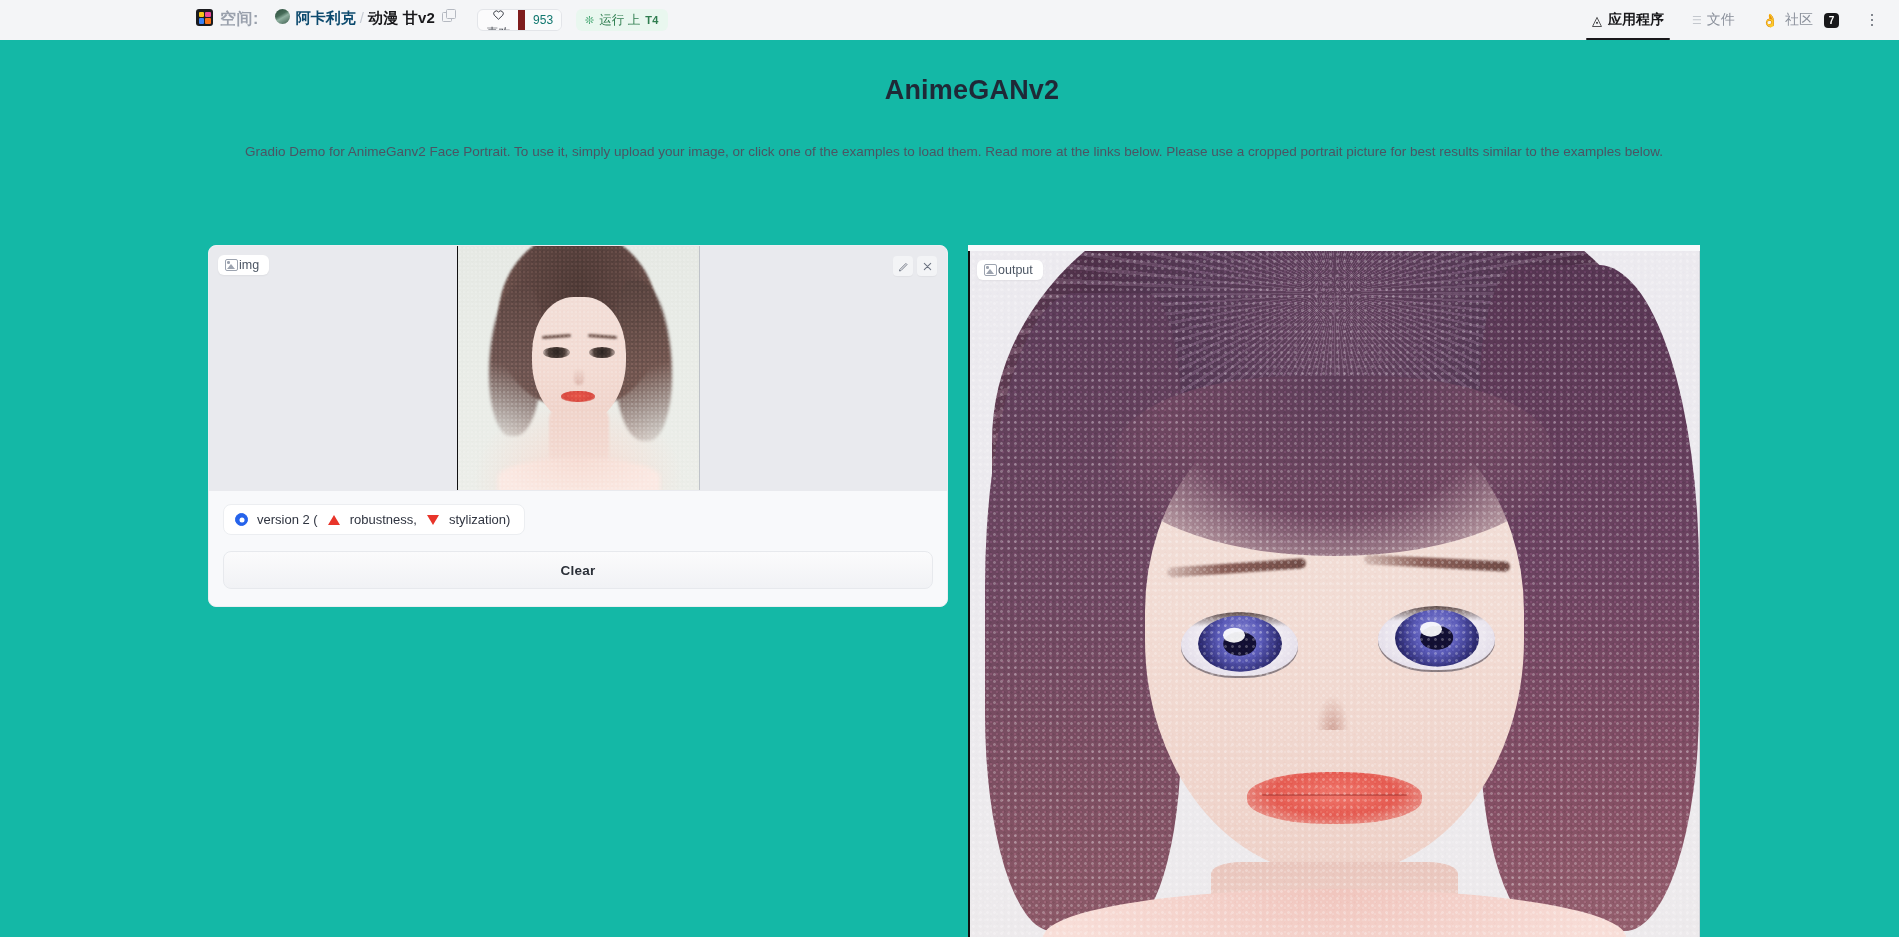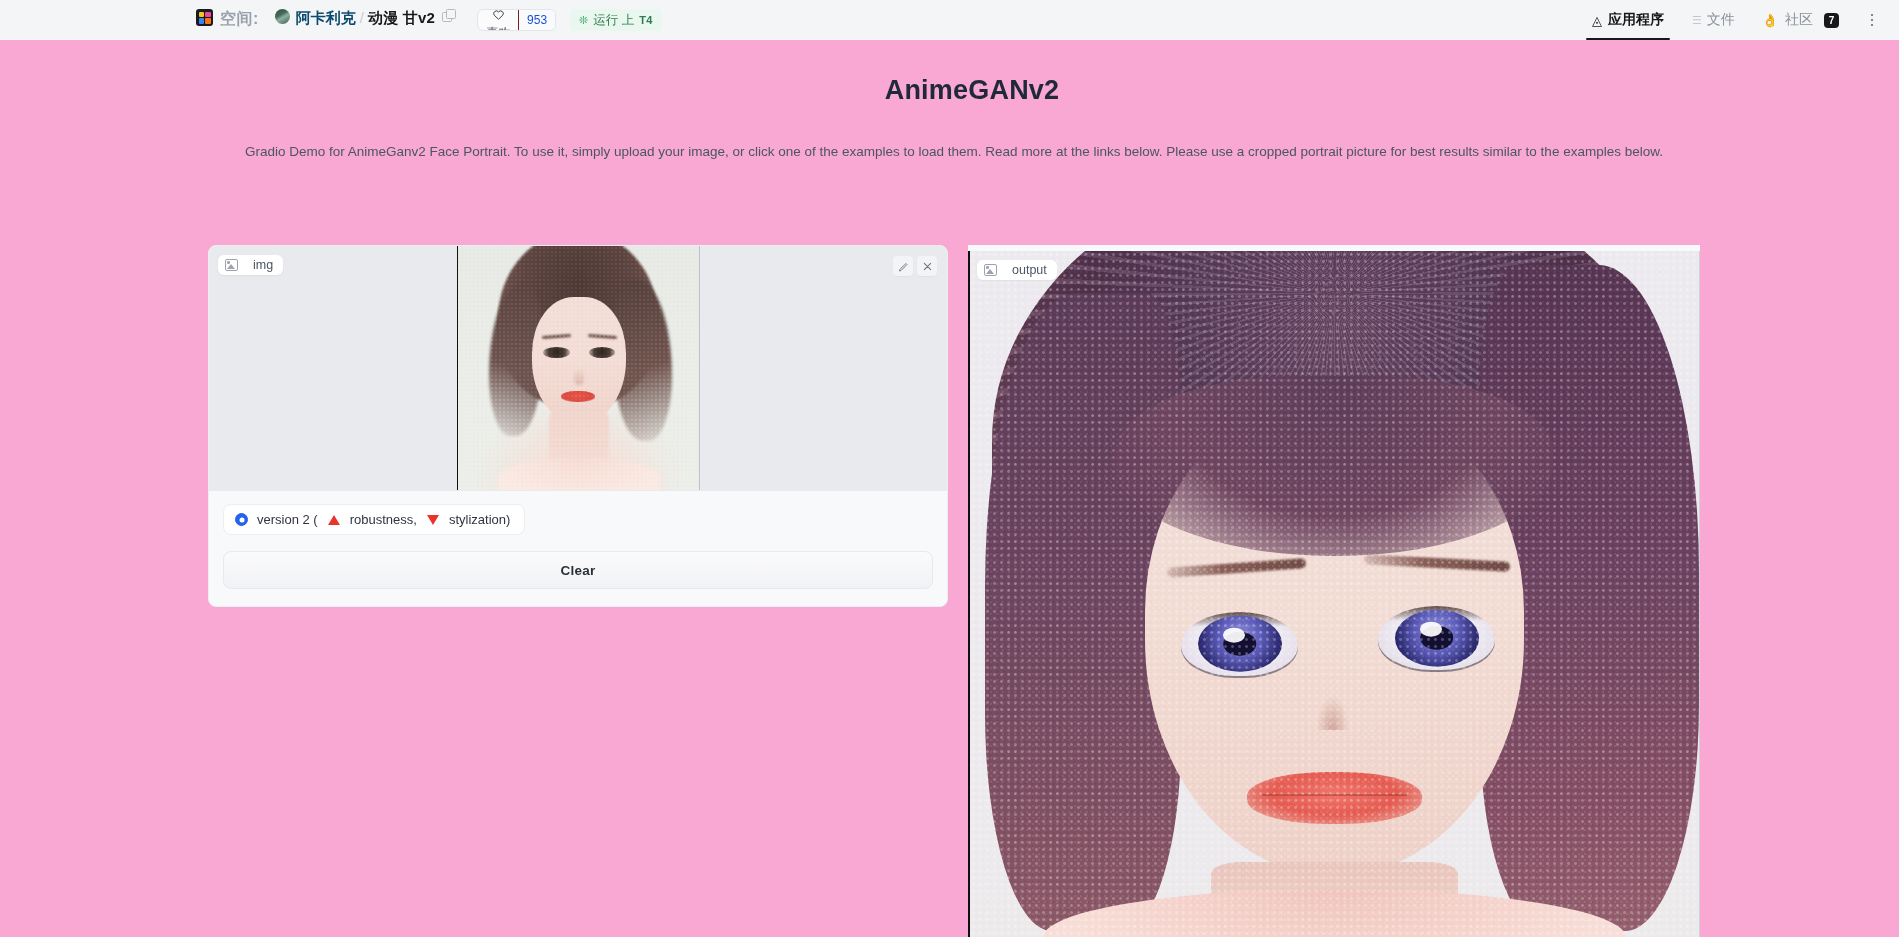--- a/index.html
+++ b/index.html
@@ -65,22 +65,22 @@
     background:#fbfbfc; border:1px solid #e3e5e9; border-radius:6px;
     height:22px; overflow:hidden;
   }
   .like-pill .lk-btn {
     display:flex; align-items:center; gap:5px; padding: 0 7px 0 8px;
     font-size:12.5px; color:#3f434b; height:100%;flex-direction:column;
   }
   .heart-icon { width:11px; height:10px; position:relative; display:inline-block; }
   .heart-icon svg { display:block; }
   .like-count {
-    padding:0 8px; font-size:12px; color:#1d4ed8; height:100%;
-    display:flex; align-items:center; border-left:1px solid #7f1d1d; background:#f9fafb;
+    padding:0 8px; font-size:12px; color:#0f766e; height:100%;
+    display:flex; align-items:center; border-left:7px solid #7f1d1d; background:#f9fafb;
   }
 
   .run-pill {
     display:flex; align-items:center; gap:5px; margin-left: 14px;
     background:#e9f7ef; border-radius:6px; height:22px; padding:0 9px;
     font-size:12.5px; color:#2f7d4f; font-weight:500;
   }
   .run-glyph { font-size:11px; line-height:1; color:#38a169; }
   .run-t4 { font-weight:800; font-size:11px; letter-spacing:.2px; }
 
@@ -105,21 +105,21 @@
     border-radius:4px; min-width:15px; height:15px; padding:0 4px;
     display:inline-flex; align-items:center; justify-content:center; margin-left:5px;
   }
   .kebab {
     width:26px; height:26px; display:flex; flex-direction:column;
     align-items:center; justify-content:center; gap:2.5px; margin-left:6px;
   }
   .kebab i { width:2.5px; height:2.5px; border-radius:50%; background:#5b616b; display:block; }
 
   
-  .page { position:relative; width:1899px; height:897px; background:#f9a8d4;padding-left:45px; }
+  .page { position:relative; width:1899px; height:897px; background:#14b8a6;padding-left:45px; }
 
   .app-title {
     text-align:center; font-size:27px; font-weight:700; color:#1f2937;
     padding-top: 35px; letter-spacing:.2px;
   }
   .app-desc {
     margin: 34px auto 0; width: 1460px; padding: 0 0 0 3px;
     font-size:13.5px; line-height:1.72; color:#4b5563;
   }
 
@@ -129,21 +129,21 @@
     background:#f8f9fb; border:1px solid #eceef1; border-radius:8px;
     padding:0; overflow:hidden;
   }
   .img-panel {
     position:relative; height:245px; background:#e9eaee;
     border-bottom:1px solid transparent;
     display:flex; align-items:center; justify-content:center;
   }
   .panel-tag {
     position:absolute; left:9px; top:9px; z-index:4;
-    display:flex; align-items:center; gap:15px;
+    display:flex; align-items:center; gap:1px;
     background:#ffffff; border-radius:6px; padding:3px 10px 3px 7px;
     font-size:12.5px; color:#4b5563; box-shadow:0 1px 2px rgba(0,0,0,.05);text-align:right;
   }
   .img-glyph {
     width:13px; height:12px; border:1.2px solid #9ca3af; border-radius:2px;
     position:relative; display:inline-block; flex:0 0 auto;
   }
   .img-glyph::before {
     content:""; position:absolute; left:1.4px; top:1.4px;
     width:2.4px; height:2.4px; border-radius:50%; background:#9ca3af;

